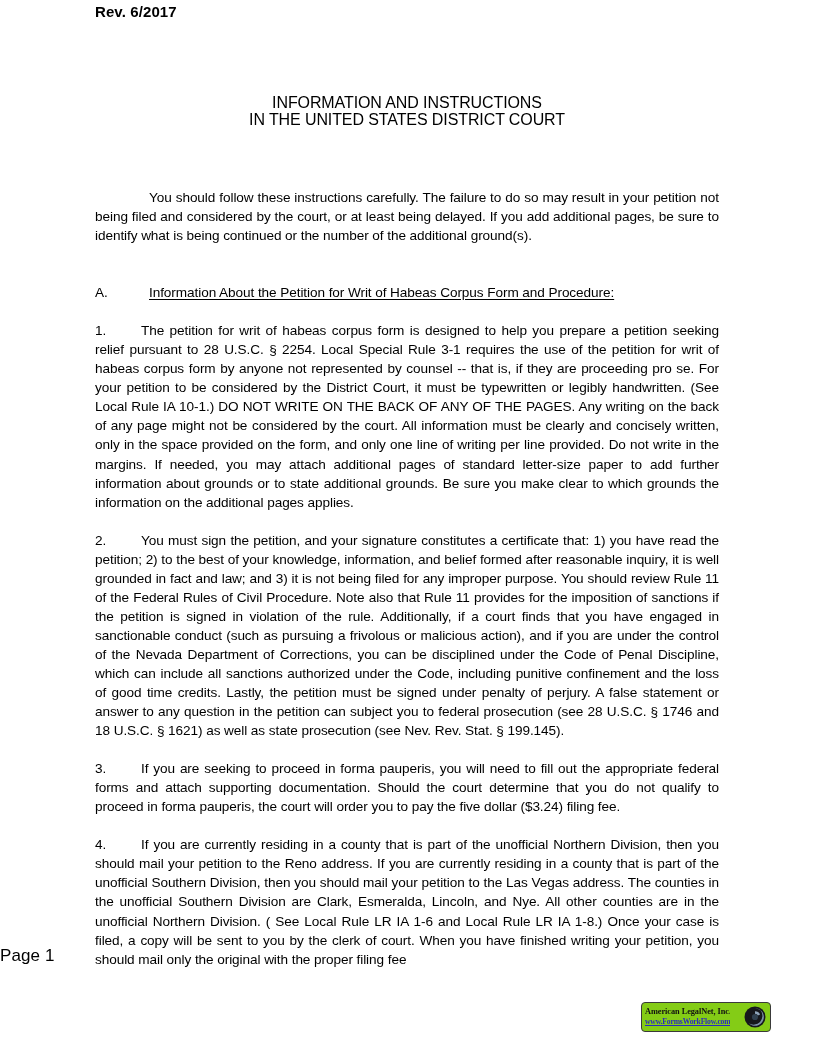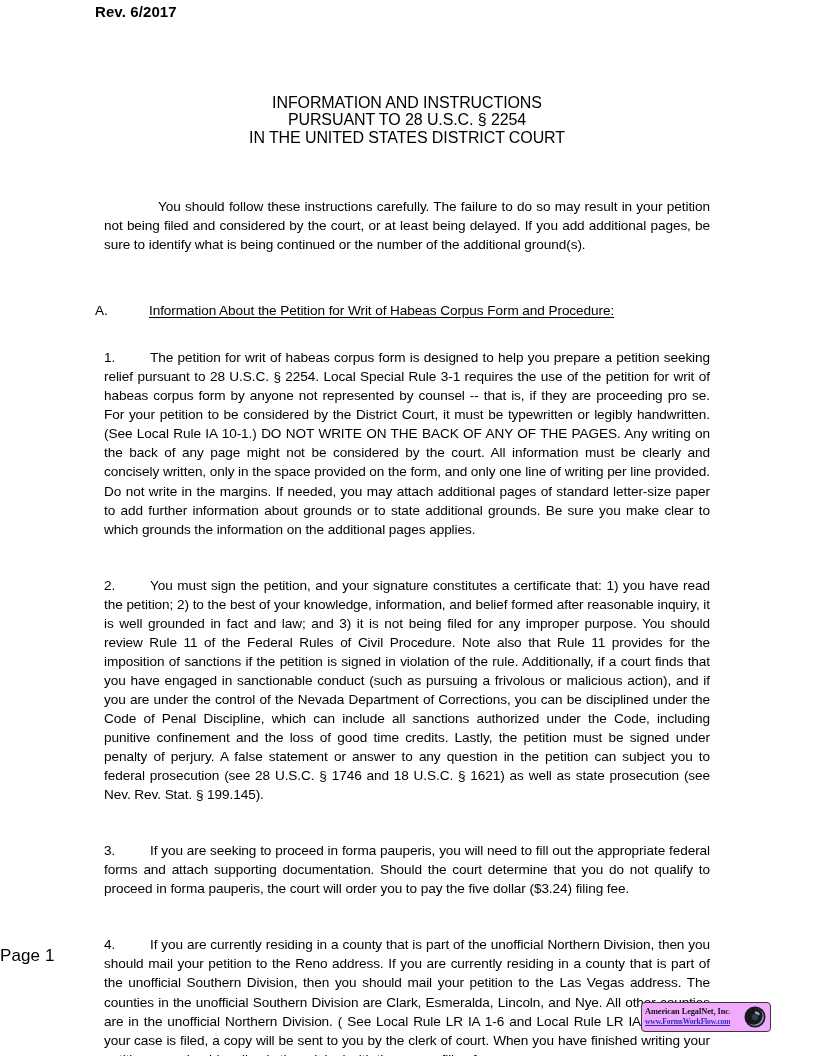--- a/index.html
+++ b/index.html
@@ -48,21 +48,21 @@
 
   
   .body-region {
     position: absolute;
     top: 188px;
     left: 95px;
     width: 624px;
   }
 
   p.para {
-    margin: 9px;
+    margin: 0;
     font-size: 13.6px;
     line-height: 19.05px;
     text-align: justify;
     text-justify: inter-word;
     letter-spacing: -0.08px;
   }
   p.para.indent-first {
     text-indent: 54px;
   }
   .gap-md { height: 19px; }
@@ -103,21 +103,21 @@
 
   
   .stamp {
     position: absolute;
     left: 641px;
     top: 1002px;
     width: 130px;
     height: 30px;
     border: 1px solid #3a3a3a;
     border-radius: 4px;
-    background: #f0abfc;
+    background: #84cc16;
     box-sizing: border-box;
     display: flex;
     align-items: center;
     padding: 0 3px;
     gap: 12px;
   }
   .stamp-text {
     flex: 1 1 auto;
     text-align: center;
     line-height: 1.05;
@@ -152,21 +152,20 @@
 </style>
 </head>
 <body>
 
 <div class="page">
 
   <div class="rev-header">Rev. 6/2017</div>
 
   <div class="title-block">
     <div class="title-line">INFORMATION AND INSTRUCTIONS</div>
-    <div class="title-line">PURSUANT TO 28 U.S.C. § 2254</div>
     <div class="title-line">IN THE UNITED STATES DISTRICT COURT</div>
   </div>
 
   <div class="body-region">
 
     <p class="para indent-first">You should follow these instructions carefully.  The failure to do so may result in your petition not being filed and considered by the court, or at least being delayed.  If you add additional pages, be sure to identify what is being continued or the number of the additional ground(s).</p>
 
     <div class="gap-md"></div>
     <div class="gap-md"></div>
 

